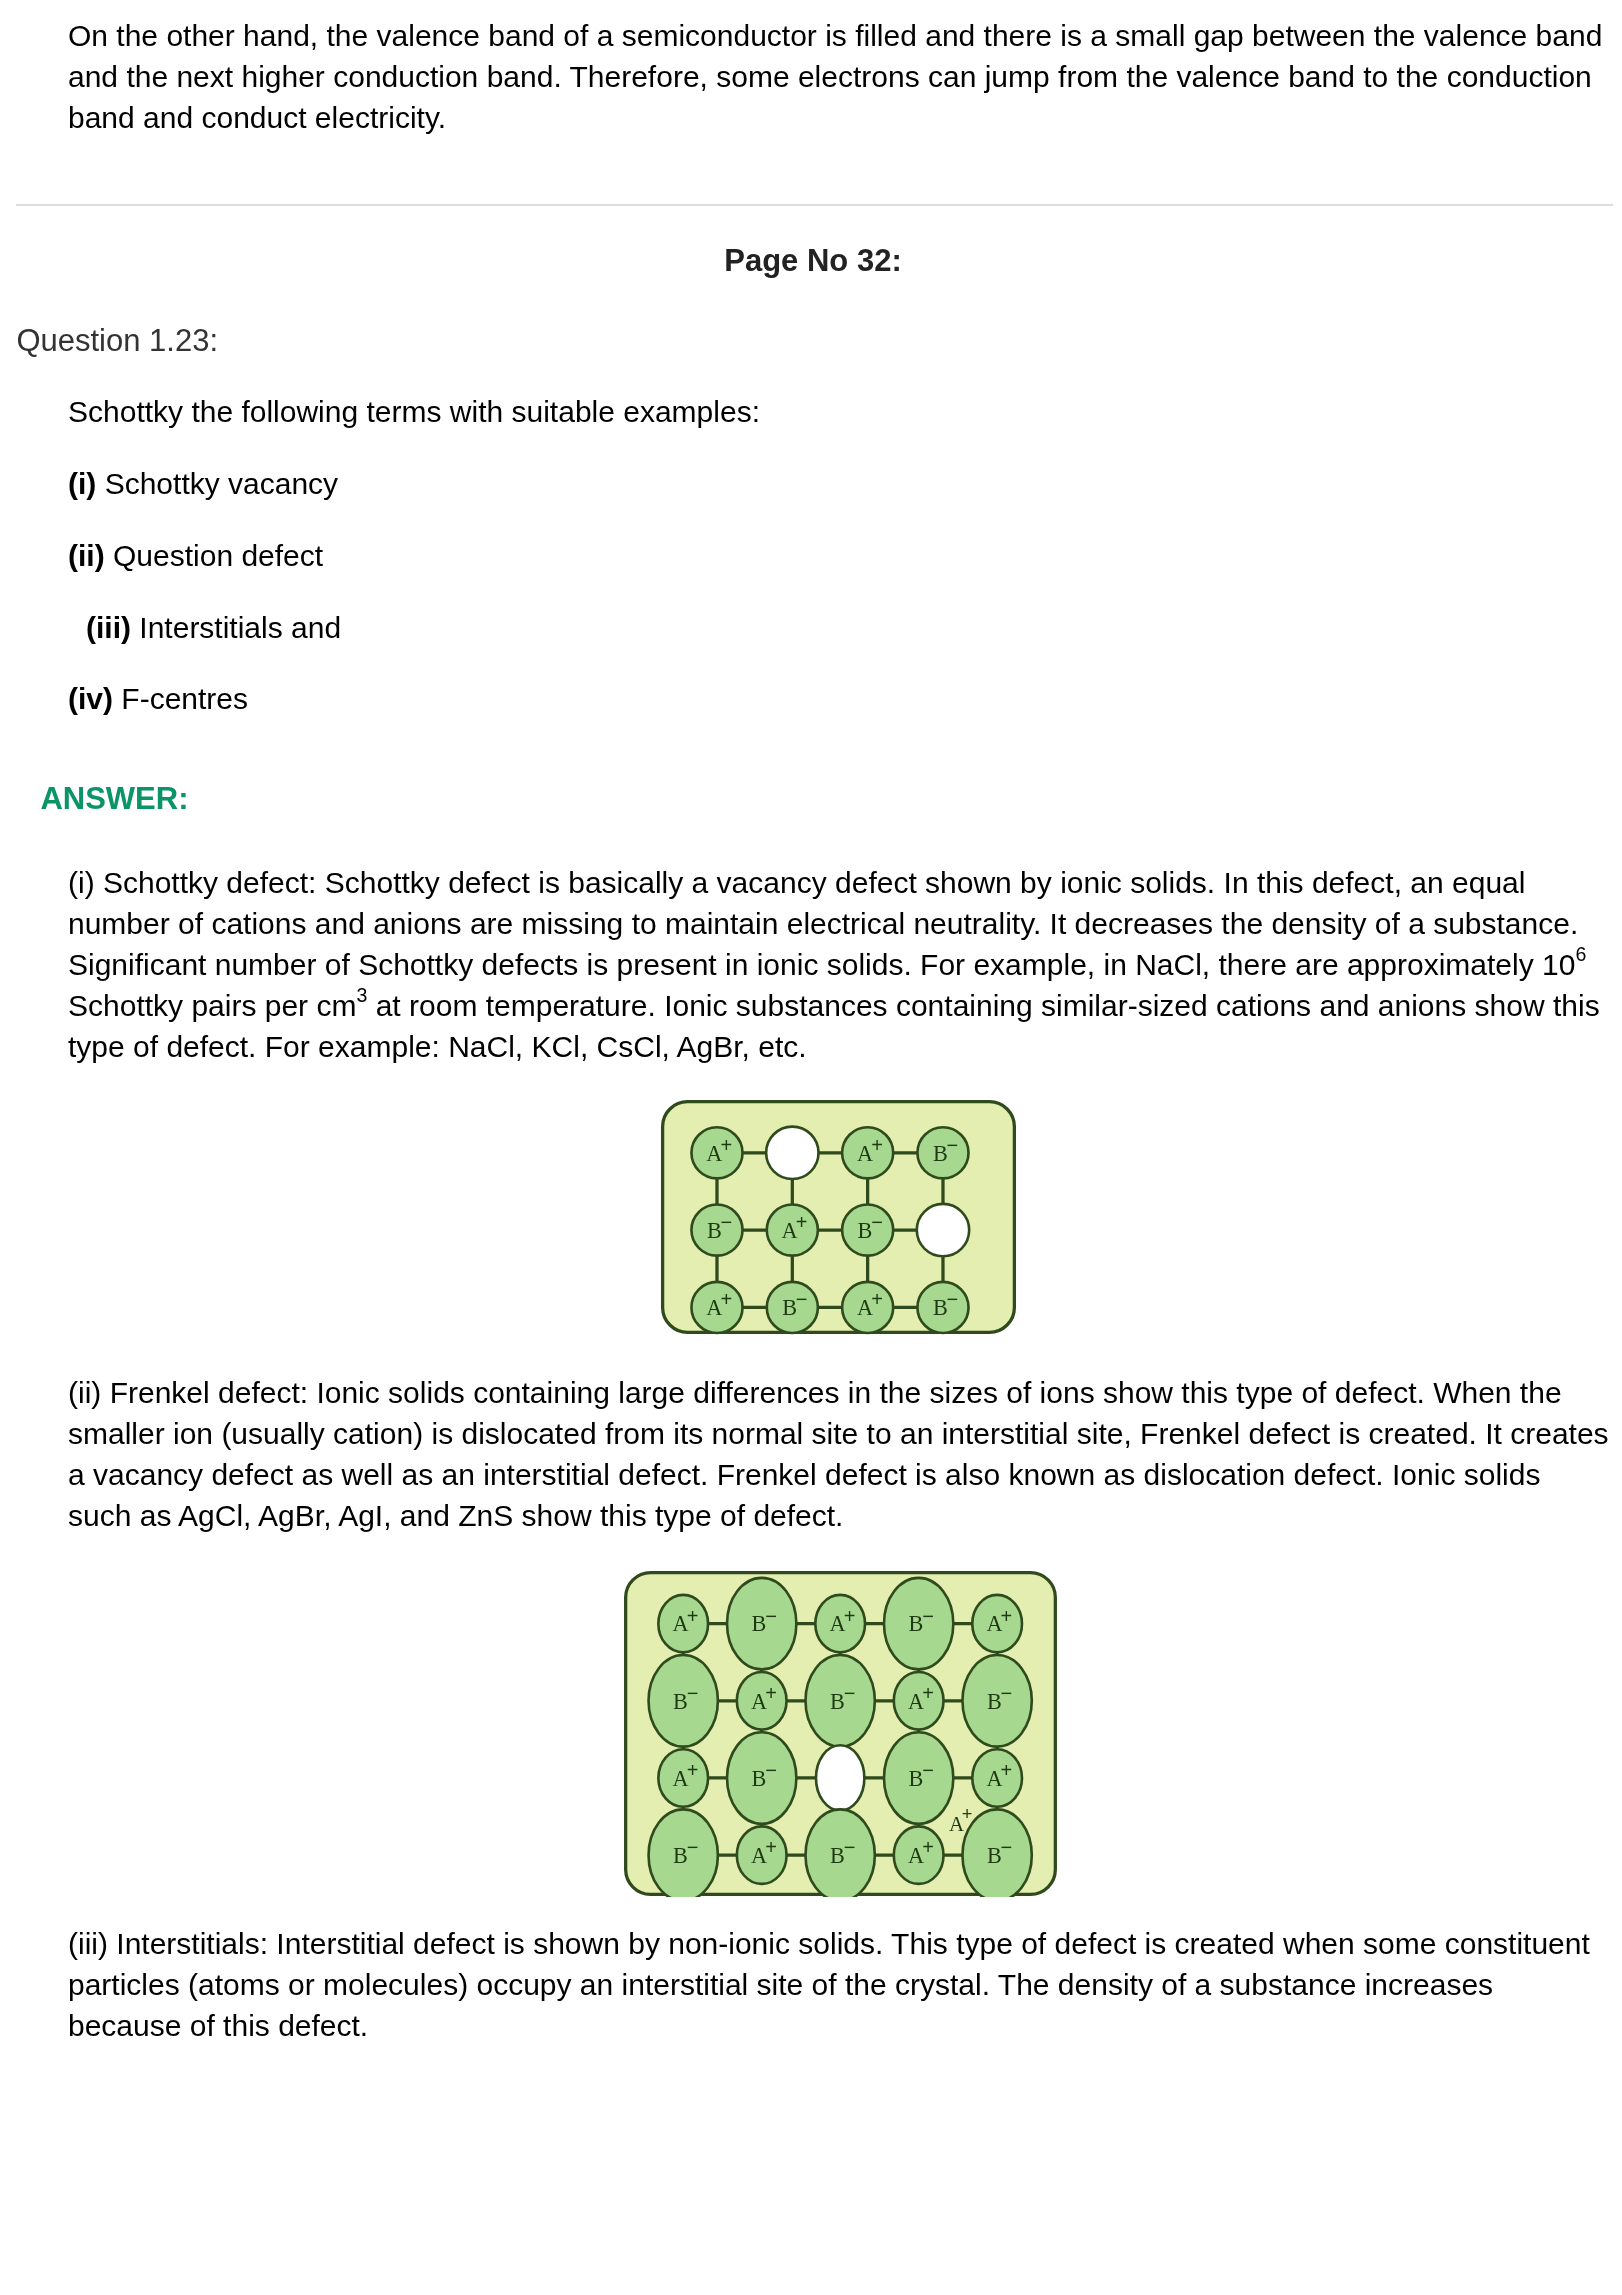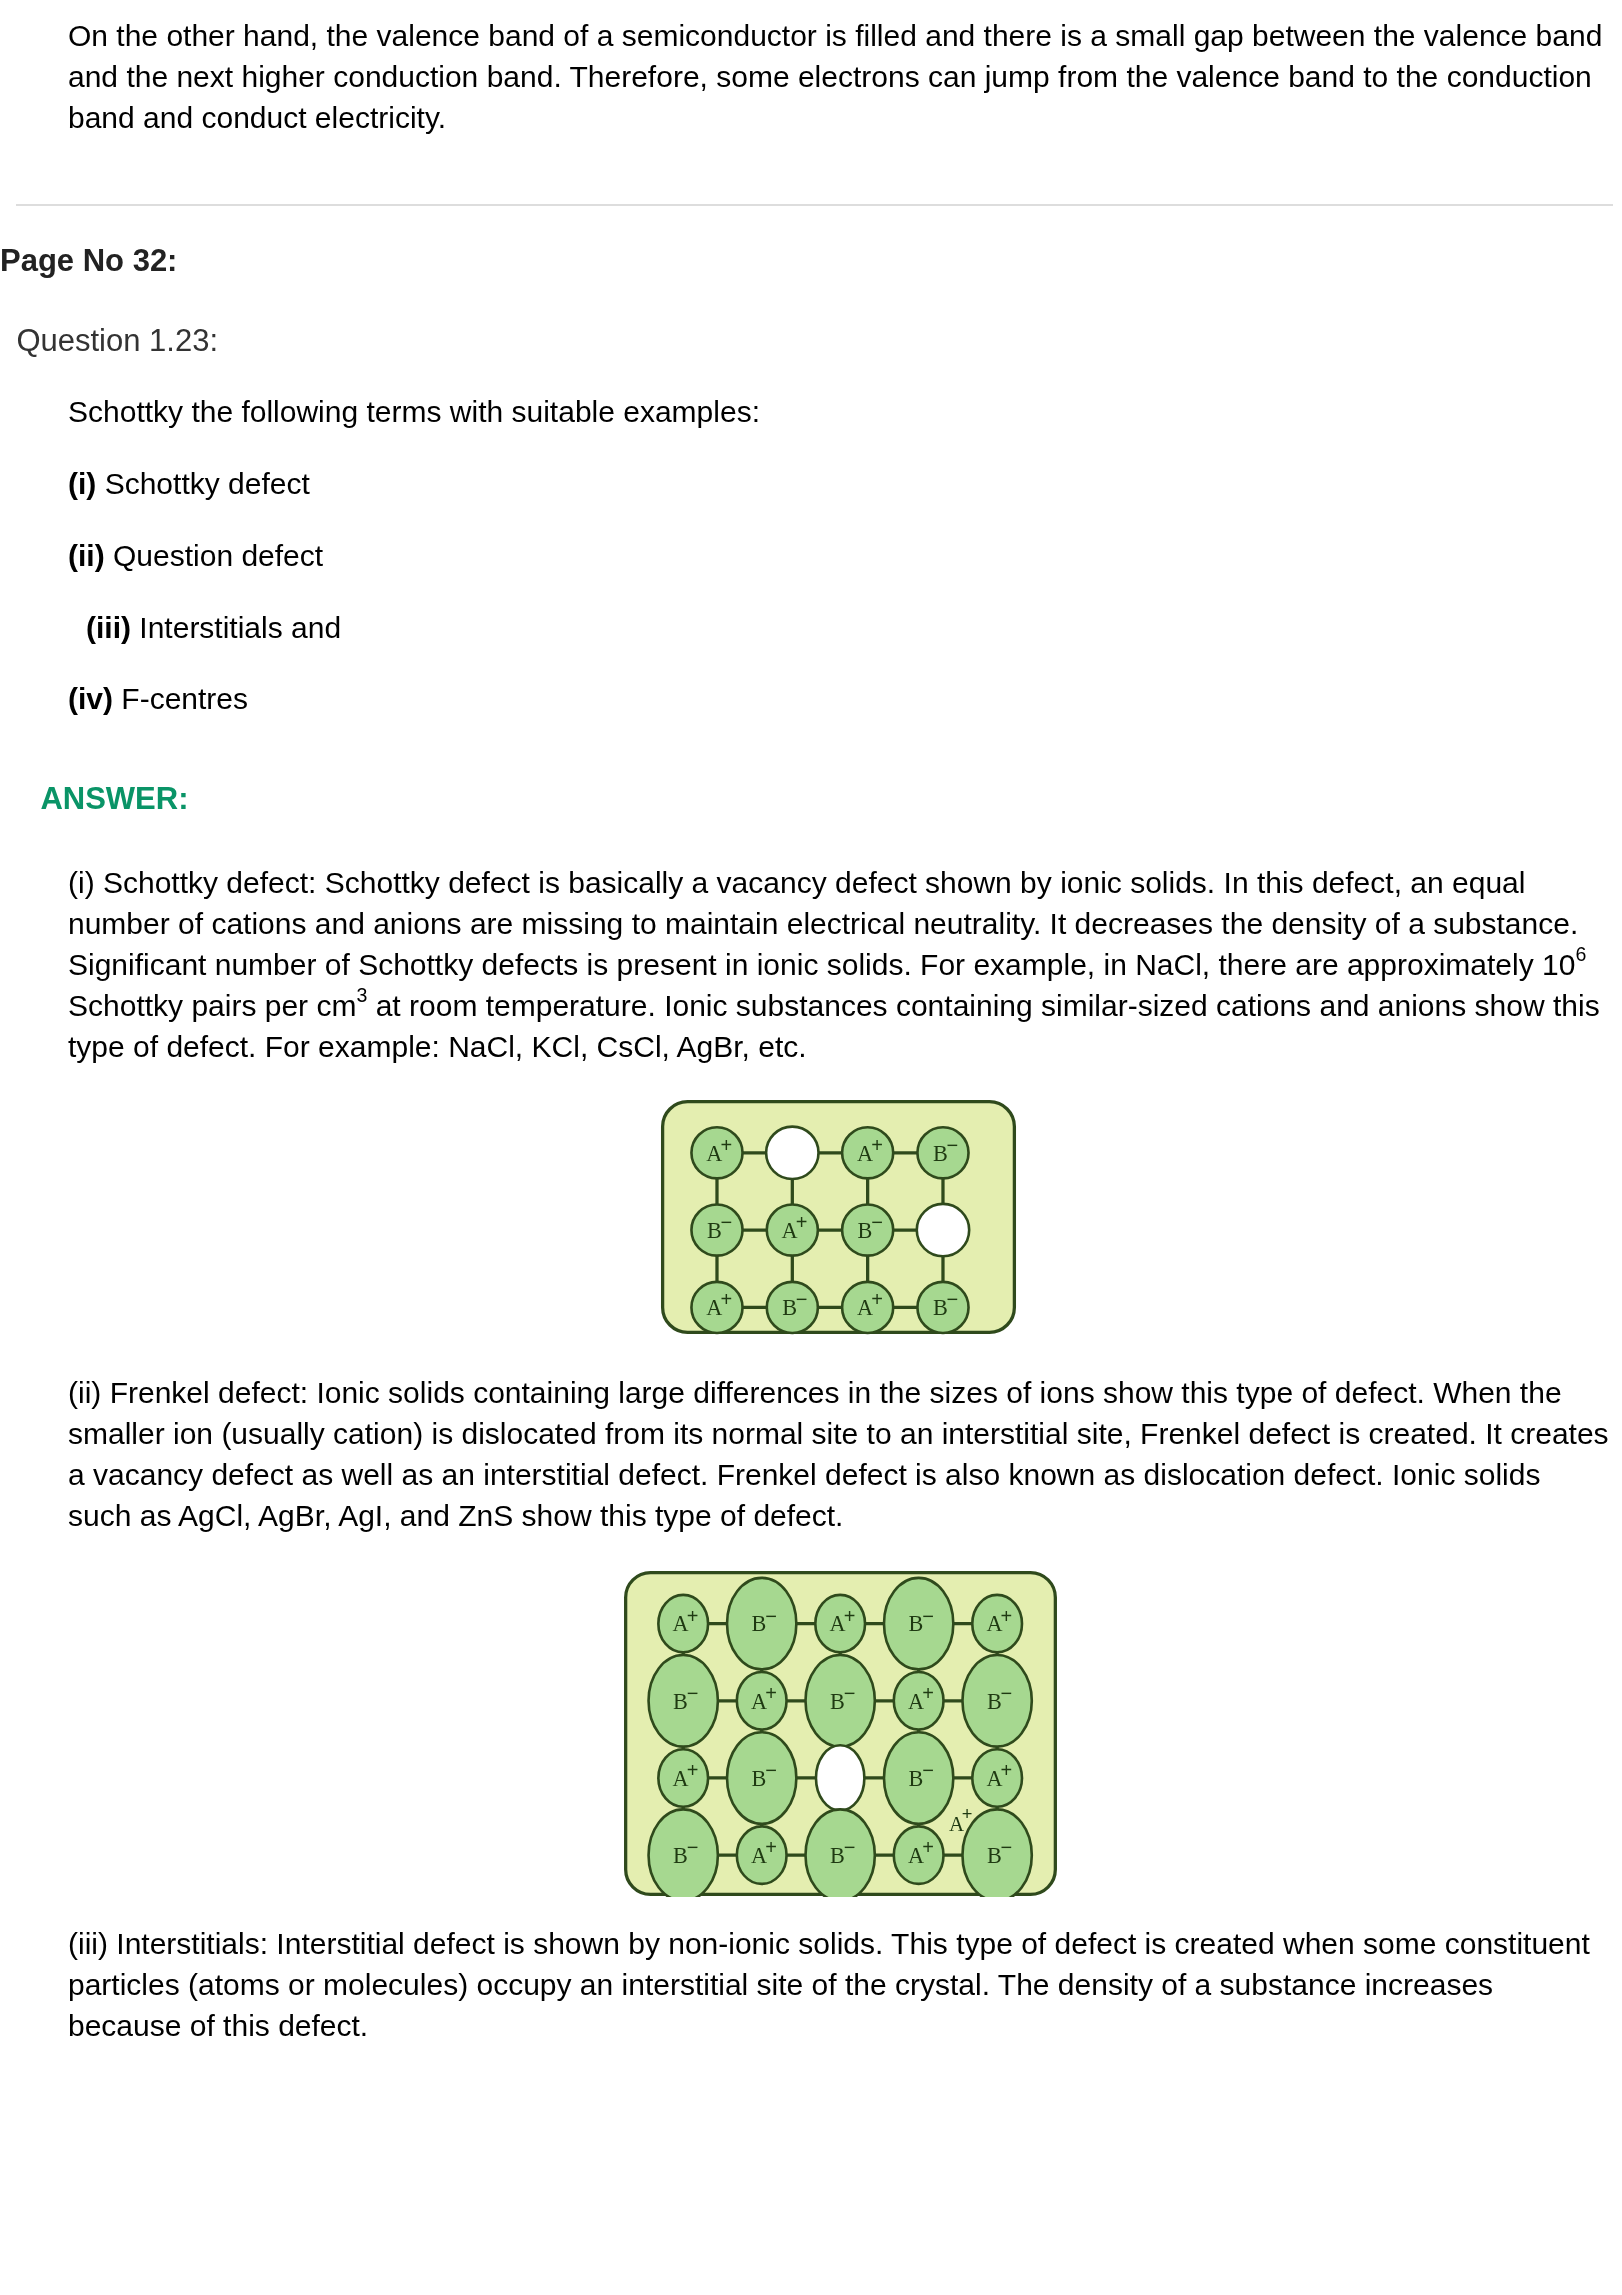--- a/index.html
+++ b/index.html
@@ -1,22 +1,22 @@
 <!DOCTYPE html>
 <html style="font-size:10.5px"><head>
 <meta charset="utf-8">
 <style>
   html, body { margin: 0; padding: 0; background: #ffffff; }
   body { width: 1622px; height: 2295px; position: relative; overflow: hidden;
          font-family: "Liberation Sans", sans-serif; color: #000; }
   .para { position: absolute; left: 68px; width: 1544px; font-size: 30px; line-height: 41px; }
   .para b { font-weight: normal; }
   .divider { position: absolute; left: 16.4px; top: 204px; width: 1597px; height: 2px; background: #dddddd; }
-  .page-no { position: absolute; left: 0; width: 1572px; top: 243px; 
-             font-size: 31px; font-weight: bold; color: #222; }
+  .page-no { position: absolute; left: 0; width: 1572px; top: 243px; text-align: center;
+             font-size: 31px; font-weight: bold; color: #222; padding-left: 27px; }
   .q-title { position: absolute; left: 16.4px; top: 323px; font-size: 31px; font-weight: normal; color: #333; }
   .q-line { position: absolute; left: 68px; font-size: 30px; }
   .answer { position: absolute; left: 16.4px; top: 781px; font-size: 31px; font-weight: bold; color: #0a9467; margin-left: 24px; }
   sup { font-size: 19.6px; line-height: 0; position: relative; top: -2.6px; }
   .diagram { position: absolute; }
   .diagram svg { display: block; }
 </style>
 </head>
 <body>
 
@@ -25,21 +25,21 @@
 <div class="divider"></div>
 
 <div class="page-no">Page No 32:</div>
 
 <div class="q-title">Question 1.23:</div>
 
 <div class="q-line" style="top:395px;">Schottky the following terms with suitable examples:</div>
 
 <div class="q-line" style="top:467px;">
   <b>(i)</b>
-  <span>Schottky defect</span>
+  <span>Schottky vacancy</span>
 </div>
 <div class="q-line" style="top:539px;">
   <b>(ii)</b>
   <span>Question defect</span>
 </div>
 <div class="q-line" style="top:611px;margin-left:18px;">
   <b>(iii)</b>
   <span>Interstitials and</span>
 </div>
 <div class="q-line" style="top:682px;">

